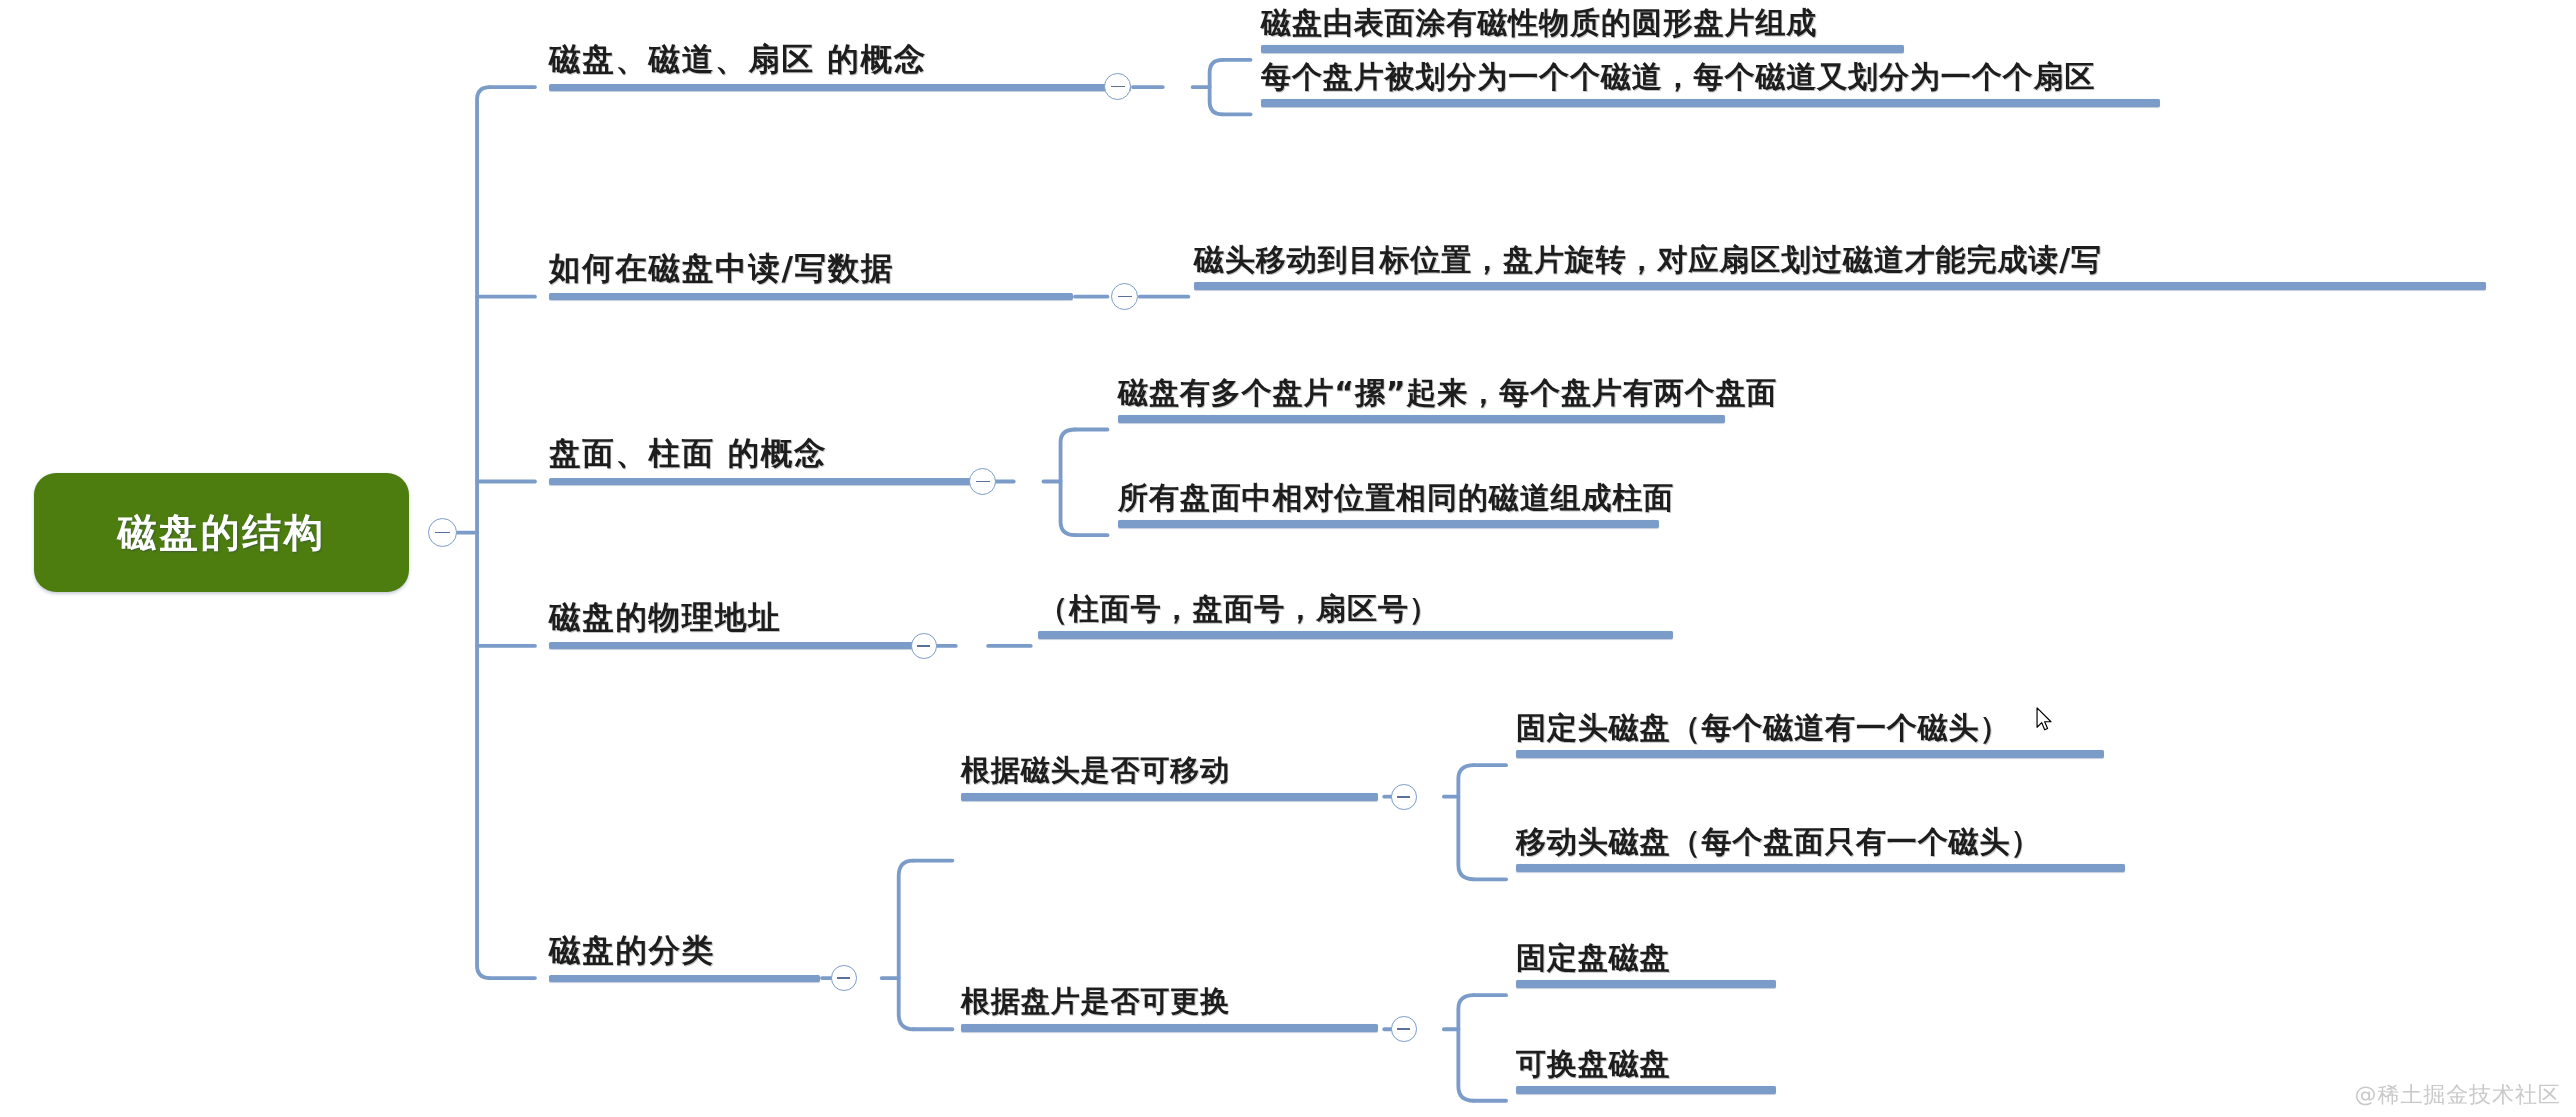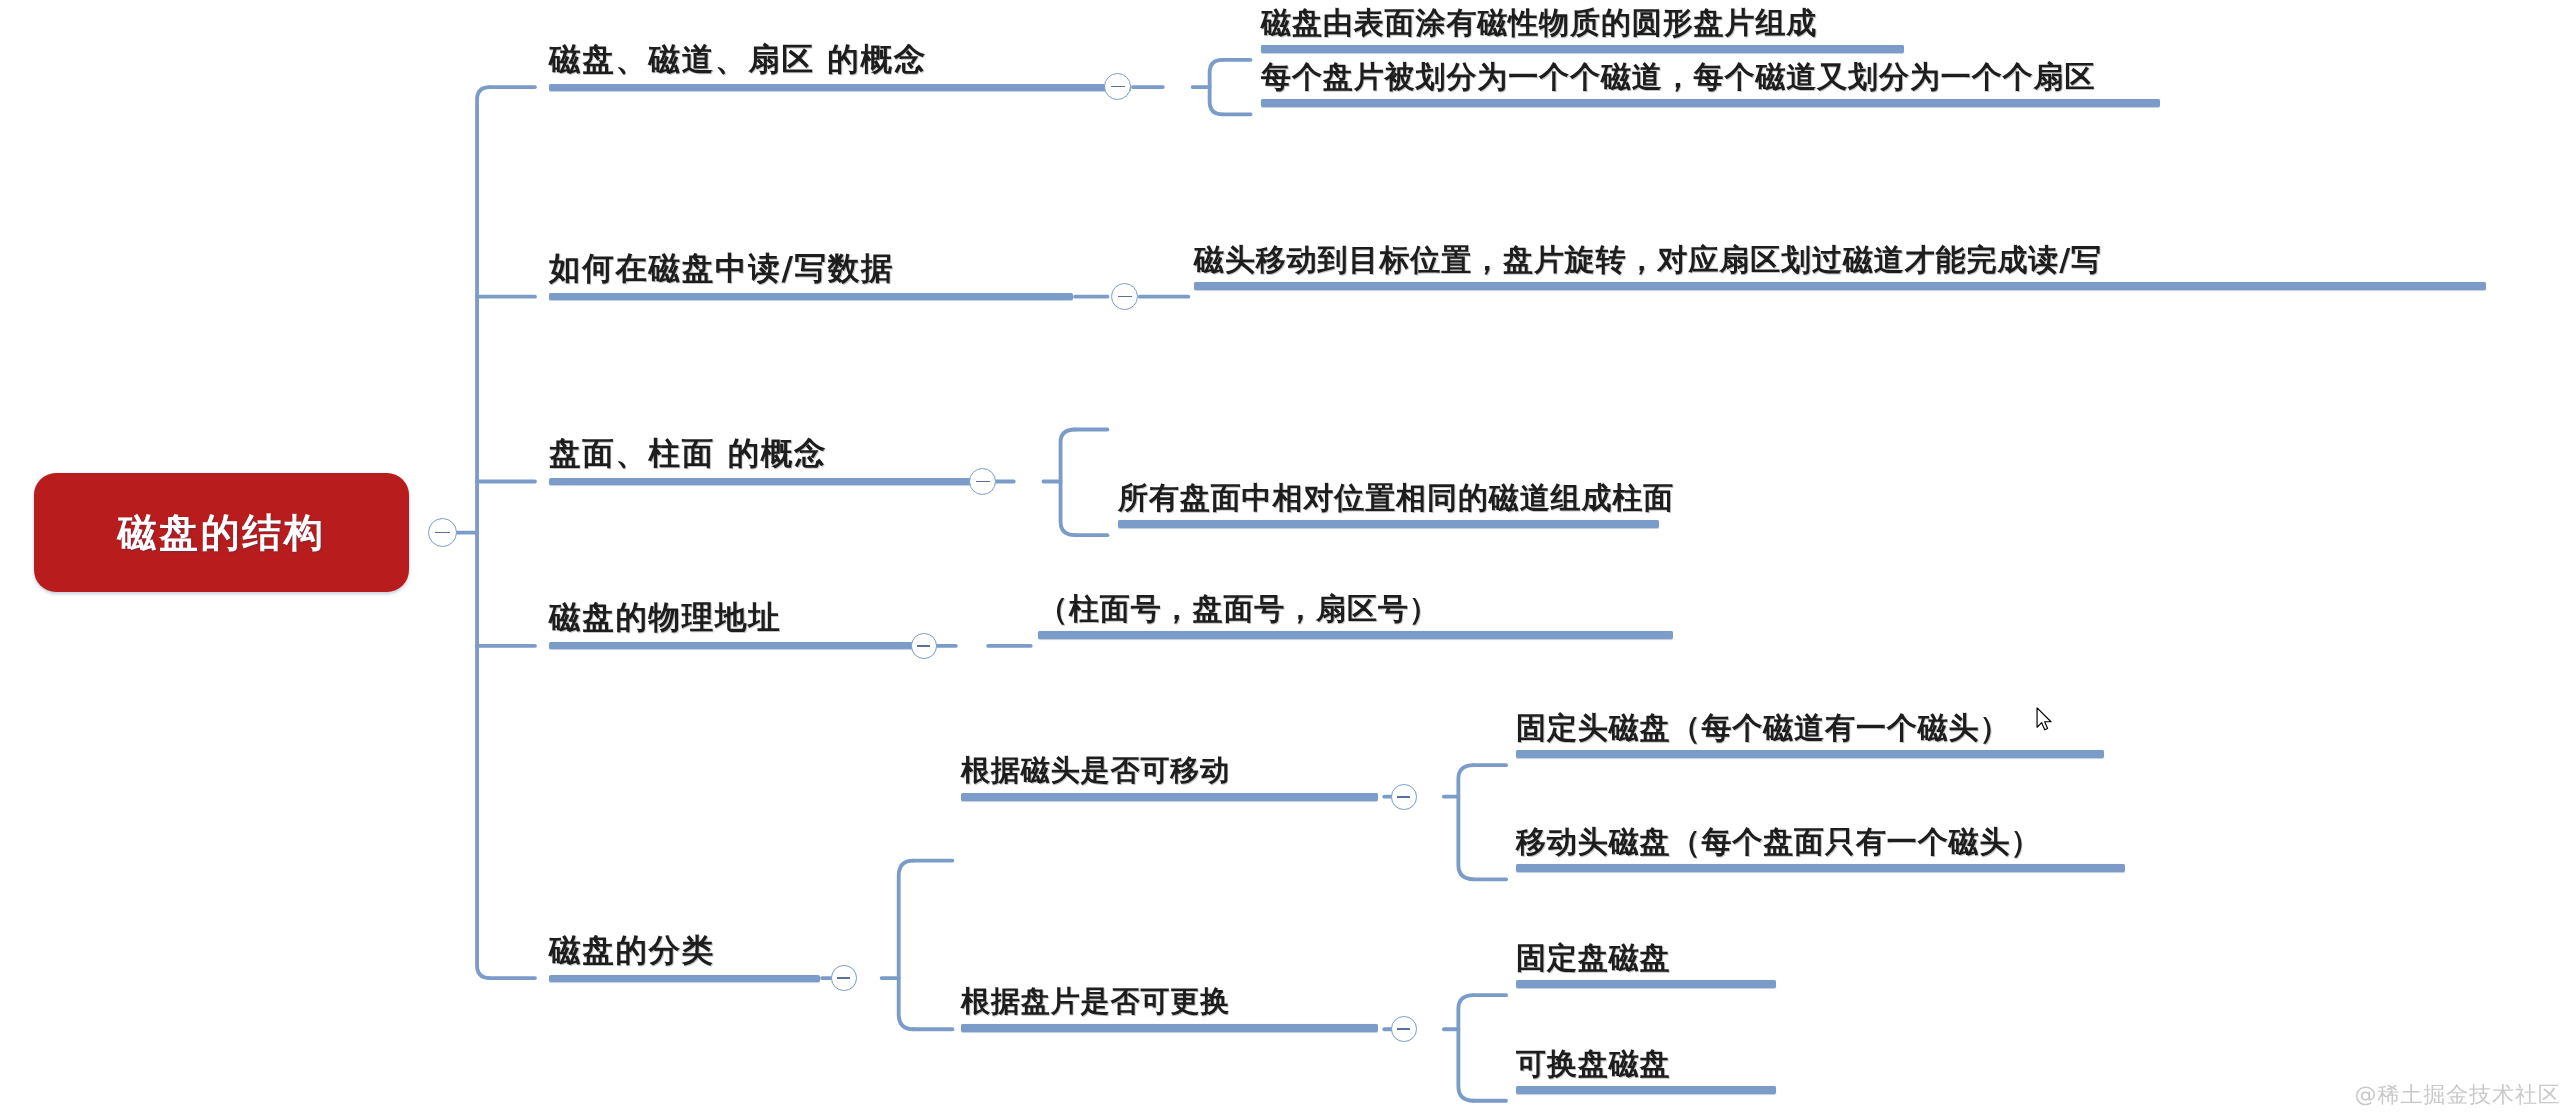--- a/index.html
+++ b/index.html
@@ -17,21 +17,21 @@
   }
   svg.connectors {
     position: absolute; left: 0; top: 0;
     width: 2576px; height: 1118px;
     pointer-events: none;
   }
 
   
   .root-node {
     position: absolute;
-    background: #b91c1c;
+    background: #4d7c0f;
     border-radius: 22px;
     box-shadow: 0 1.7px 3.4px rgba(60,80,120,0.28);
     display: flex; align-items: center; justify-content: center;
     box-sizing: border-box;
   }
   .root-label {
     color: #ffffff;
     font-size: 39px;
     font-weight: bold;
     letter-spacing: 2.6px;
@@ -226,20 +226,24 @@
     <span class="node-text">盘面、柱面 的概念</span>
     <span class="node-bar" style="width:433px;"></span>
   </div>
 
   <div class="node leaf" style="left:1194px; top:244px;">
     <span class="node-text">磁头移动到目标位置，盘片旋转，对应扇区划过磁道才能完成读/写</span>
     <span class="node-bar" style="width:1292px;"></span>
   </div>
   <div class="toggle big" style="left:969px; top:468px;"></div>
 
+  <div class="node leaf" style="left:1118px; top:377px;">
+    <span class="node-text">磁盘有多个盘片“摞”起来，每个盘片有两个盘面</span>
+    <span class="node-bar" style="width:607px;"></span>
+  </div>
 
   <div class="node lvl1" style="left:549px; top:601px;">
     <span class="node-text">磁盘的物理地址</span>
     <span class="node-bar" style="width:373px;"></span>
   </div>
 
   <div class="node leaf" style="left:1118px; top:482px;">
     <span class="node-text">所有盘面中相对位置相同的磁道组成柱面</span>
     <span class="node-bar" style="width:541px;"></span>
   </div>

